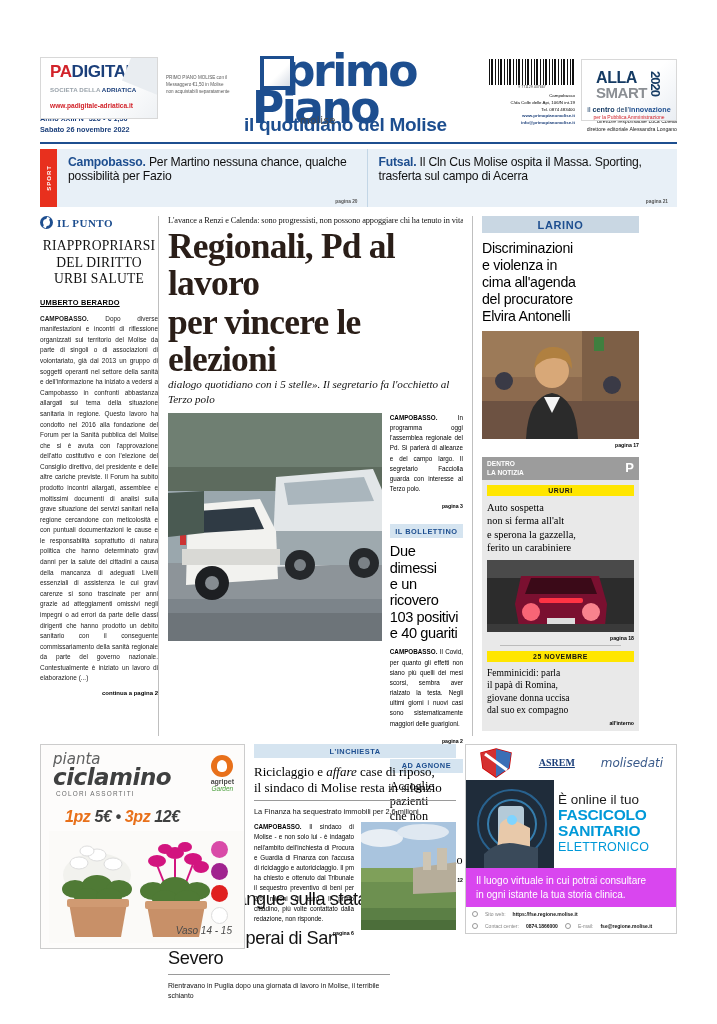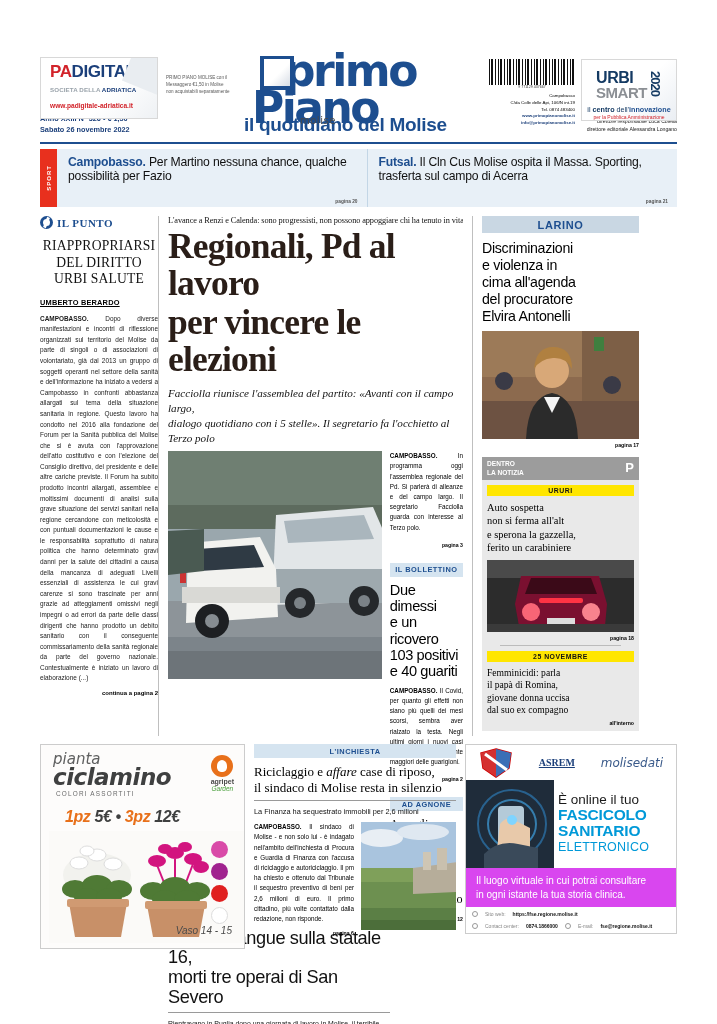--- a/index.html
+++ b/index.html
@@ -275,21 +275,21 @@
           <div>C/da Colle delle Api, 106/N int.19</div>
           <div>Tel. 0874 483400</div>
           <div class="bb">www.primopianomolise.it</div>
           <div class="bb">info@primopianomolise.it</div>
         </div>
       </div>
 
       <div class="ad-urbi">
         <div class="urbi-row">
           <div class="urbi-txt">
-            <div class="urbi-1">URBI</div>
+            <div class="urbi-1">ALLA</div>
             <div class="urbi-2">SMART</div>
           </div>
           <div class="urbi-year">2020</div>
         </div>
         <div class="urbi-c1"><span>il </span><b>centro</b><span> dell'</span><b class="o">innovazione</b></div>
         <div class="urbi-c2">per la Pubblica Amministrazione</div>
       </div>
     </div>
   </div>
 
@@ -330,21 +330,20 @@
       <div class="punto-title">RIAPPROPRIARSI DEL DIRITTO URBI SALUTE</div>
       <div class="punto-author">UMBERTO BERARDO</div>
       <div class="punto-body"><b>CAMPOBASSO.</b><span> Dopo diverse manifestazioni e incontri di riflessione organizzati sul territorio del Molise da parte di singoli o di associazioni di volontariato, già dal 2013 un gruppo di soggetti operanti nel settore della sanità e dell'informazione ha iniziato a vedersi a Campobasso in confronti abbastanza allargati sul tema della situazione sanitaria in regione. Questo lavoro ha condotto nel 2016 alla fondazione del Forum per la Sanità pubblica del Molise che si è avuta con l'approvazione dell'atto costitutivo e con l'elezione del Consiglio direttivo, del presidente e delle altre cariche previste. Il Forum ha subito prodotto incontri allargati, assemblee e moltissimi documenti di analisi sulla grave situazione dei servizi sanitari nella regione cercandone con meticolosità e con puntuali documentazioni le cause e le responsabilità soprattutto di natura politica che hanno determinato gravi danni per la salute dei cittadini a causa della mancanza di adeguati Livelli essenziali di assistenza le cui gravi carenze si sono trascinate per anni grazie ad atteggiamenti omissivi negli impegni o ad errori da parte delle classi dirigenti che hanno prodotto un debito sanitario con il conseguente commissariamento della sanità regionale da parte del governo nazionale. Contestualmente è iniziato un lavoro di elaborazione (...)</span></div>
       <div class="continua">continua a pagina 2</div>
     </div>
 
     <div class="col-center">
       <div class="kicker-top">L'avance a Renzi e Calenda: sono progressisti, non possono appoggiare chi ha tenuto in vita Toma</div>
       <div class="main-headline">Regionali, Pd al lavoro</div>
       <div class="main-headline">per vincere le elezioni</div>
-      <div class="sub-headline">Facciolla riunisce l'assemblea del partito: «Avanti con il campo largo,</div>
       <div class="sub-headline" style="margin-top:0">dialogo quotidiano con i 5 stelle». Il segretario fa l'occhietto al Terzo polo</div>
 
       <div class="center-split">
         <div class="photo-main">
           <svg width="222" height="228" viewBox="0 0 222 228">
             <rect width="222" height="228" fill="#9aa7ad"></rect>
             <rect y="0" width="222" height="70" fill="#6f7f72"></rect>
             <rect y="54" width="222" height="24" fill="#5d6b5e"></rect>
             <rect y="150" width="222" height="78" fill="#8d9499"></rect>
             <rect y="186" width="222" height="42" fill="#7c848a"></rect>

